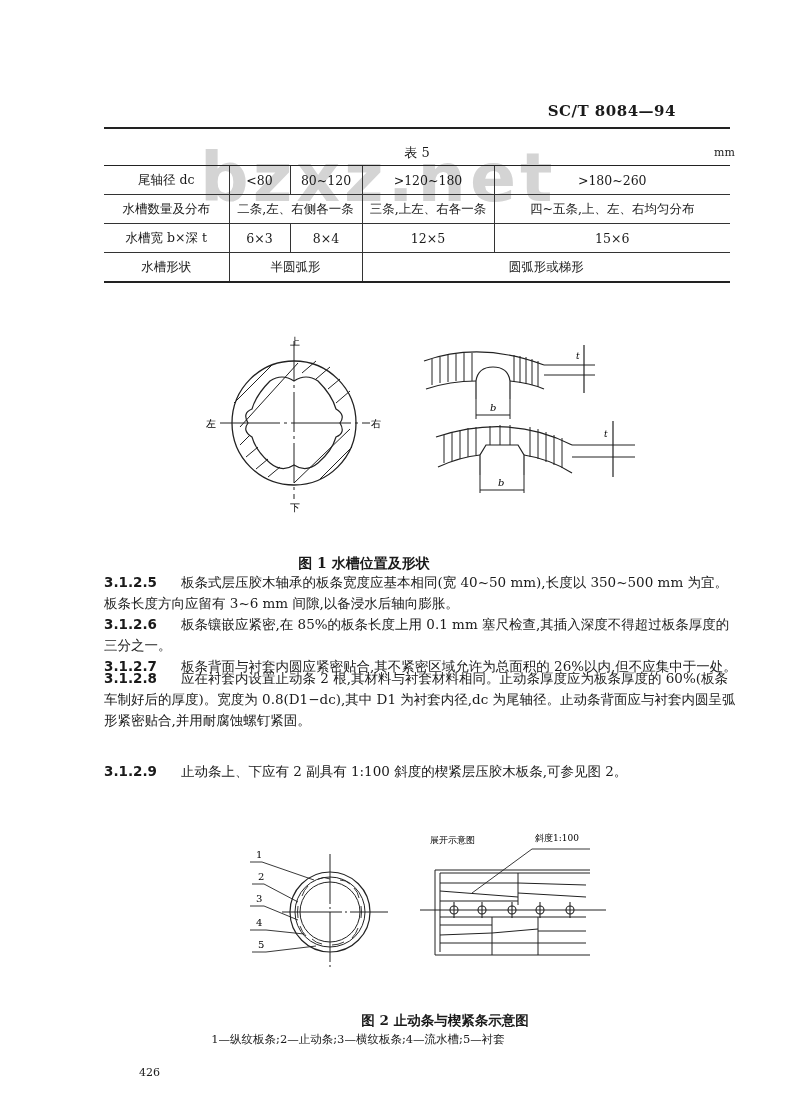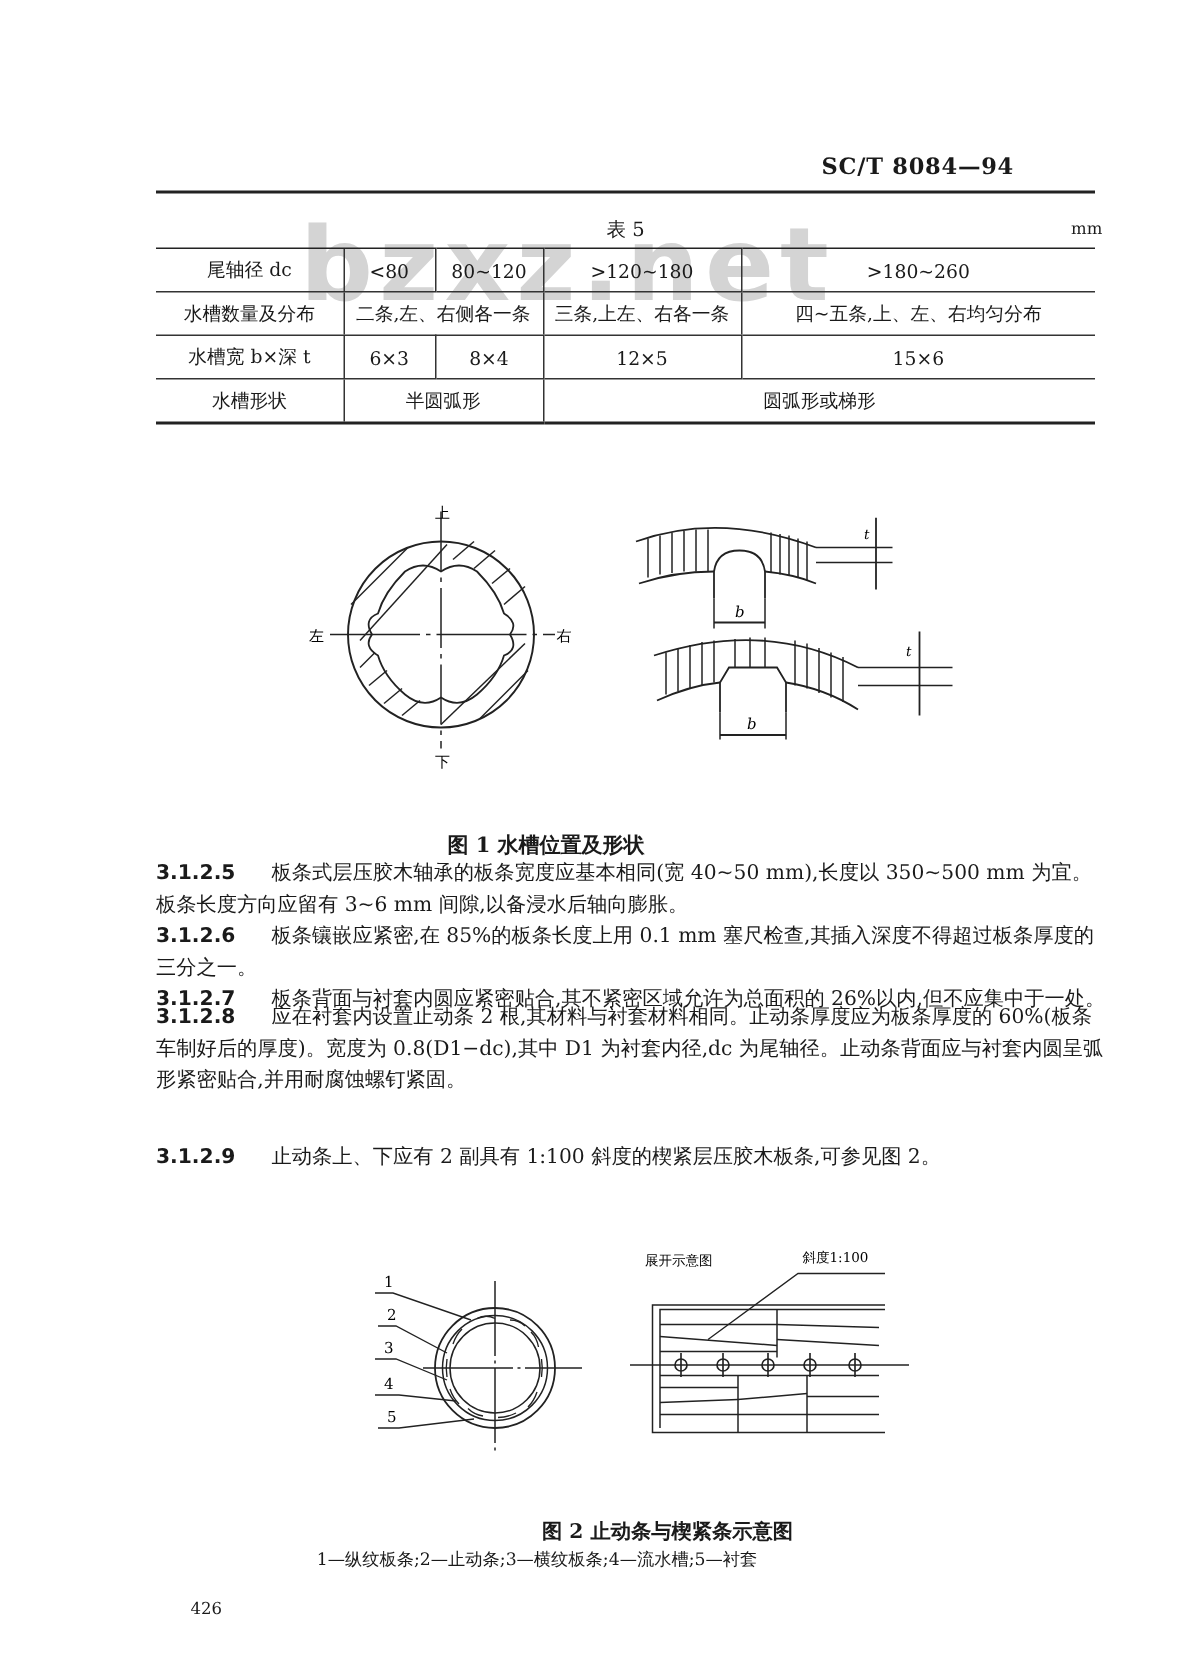--- a/index.html
+++ b/index.html
@@ -14,21 +14,21 @@
   table.t4 { position:absolute; left:104px; top:165px; width:626px; border-collapse:collapse; font-size:12.5px; z-index:2; }
   table.t4 td { border-top:1px solid #333; border-bottom:1px solid #333; border-left:1px solid #333; text-align:center; height:28px; padding:0 2px; background:transparent; }
   table.t4 td:first-child { border-left:none; }
   table.t4 tr:first-child td { border-top:1.5px solid #222; }
   table.t4 tr:last-child td { border-bottom:2px solid #222; }
   .fig1-caption { left:0; width:728px; top:555px; text-align:center; font-size:14px; font-weight:bold; }
   .para { left:104px; width:636px; font-size:13.5px; line-height:21px; font-family:"DejaVu Serif", serif; }
   .para .num { font-family:"DejaVu Sans", sans-serif; font-weight:bold; margin-right:24px; font-size:13.5px; }
   .fig2-caption { left:0; width:800px; top:1012px; text-align:center; font-size:13.5px; font-weight:bold;padding-left:45px; }
   .fig2-legend { left:0; width:716px; top:1032px; text-align:center; font-size:11.5px; }
-  .page-num { left:127px; top:1066px; font-size:11px; }
+  .page-num { left:139px; top:1066px; font-size:11px; }
   svg text { font-family:"DejaVu Serif", serif; }
 </style>
 </head>
 <body>
 
 <div class="abs header-code">SC/T 8084—94</div>
 <div class="abs rule-thick"></div>
 <div class="abs watermark">bzxz.net</div>
 
 <div class="abs table-caption">表 5</div>

